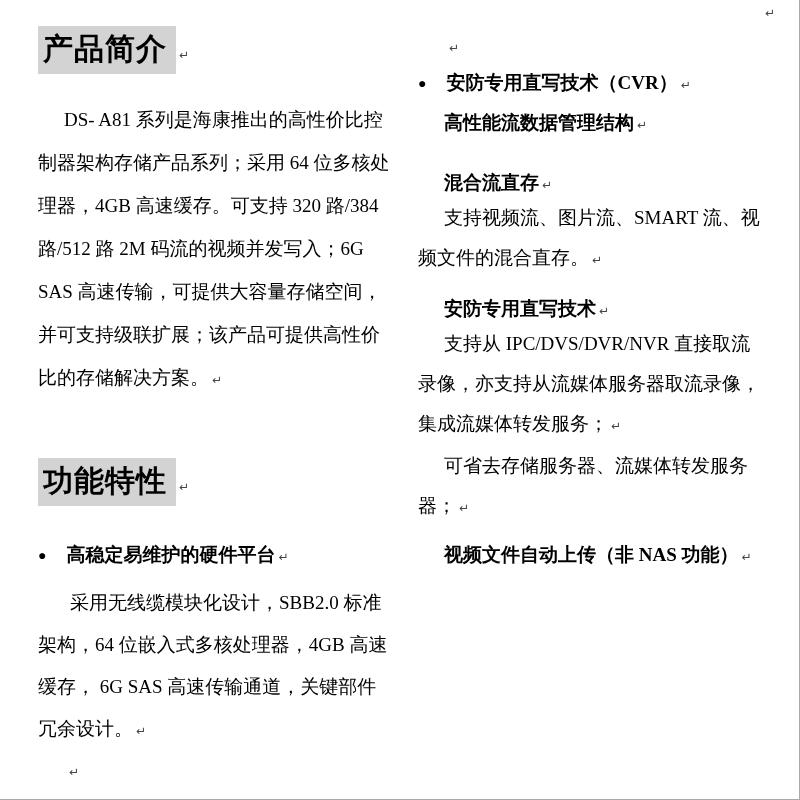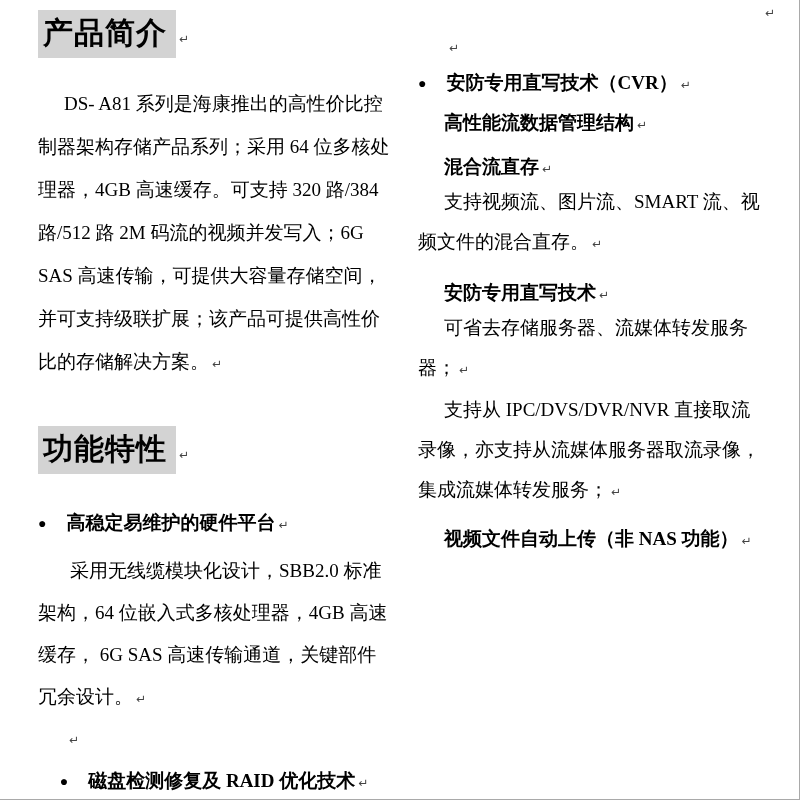--- a/index.html
+++ b/index.html
@@ -12,41 +12,41 @@
   .col{position:absolute;top:0;}
   .col-left{left:38px;width:352px;}
   .col-right{left:418px;width:350px;}
 
   .h1row{white-space:nowrap;}
   .h1row.first{margin-top:10px;}
   .h1row.second{margin-top:40px;}
   .h1{
     display:inline-block;background:#d3d3d3;color:#000;
     font-size:30px;font-weight:700;line-height:1.2;
-    padding:5px 9px 7px 5px;letter-spacing:1px;
+    padding:5px 9px 7px 5px;letter-spacing:1px;margin-top:16px;
   }
 
   p.body{margin:0;font-size:19px;line-height:42px;text-indent:32px;}
   .col-left .lc-intro{margin-top:24px;text-indent:26px;line-height:43px;}
   .col-left .lc-p1{margin-top:12px;line-height:42px;}
 
   .col-right p.body{line-height:40px;text-indent:26px;}
   .rc-p1{margin-top:8px;}
   .rc-p2{margin-top:12px;}
   .rc-p3{margin-top:8px;}
 
   .bullet-row{margin:0;font-size:19px;font-weight:700;line-height:26px;white-space:nowrap;}
   .lc-b1{margin-top:36px;}
   .lc-b2{margin-top:16px;text-align:center;}
   .rc-b1{margin-top:10px;}
   .bullet{font-size:14px;margin-right:20px;font-weight:400;vertical-align:1px;}
 
   .sub{font-size:19px;font-weight:700;line-height:26px;margin:0 0 0 26px;white-space:nowrap;}
   .rc-s1{margin-top:12px;}
-  .rc-s2{margin-top:16px;}
+  .rc-s2{margin-top:32px;}
   .rc-s3{margin-top:16px;}
   .rc-s4{margin-top:14px;}
 
   .pilcrow{
     font-family:"DejaVu Sans",sans-serif;font-size:12px;color:#444;
     margin-left:3px;font-weight:400;text-indent:0;display:inline-block;
   }
   .blank{margin:0;padding-left:28px;height:26px;line-height:26px;}
   .lc-blank1{margin-top:6px;}
   .rc-blank-top{margin-top:34px;}
@@ -104,21 +104,21 @@
 
     <div class="sub rc-s1"><span>高性能流数据管理结构</span><span class="pilcrow">↵</span></div>
 
 
     <div class="sub rc-s2"><span>混合流直存</span><span class="pilcrow">↵</span></div>
 
     <p class="body rc-p2"><span>支持视频流、图片流、SMART 流、视频文件的混合直存。</span><span class="pilcrow">↵</span></p>
 
     <div class="sub rc-s3"><span>安防专用直写技术</span><span class="pilcrow">↵</span></div>
 
+    <p class="body rc-p3"><span>支持从 IPC/DVS/DVR/NVR 直接取流录像，亦支持从流媒体服务器取流录像，集成流媒体转发服务；</span><span class="pilcrow">↵</span></p>
+
     <p class="body"><span>可省去存储服务器、流媒体转发服务器；</span><span class="pilcrow">↵</span></p>
-
-    <p class="body rc-p3"><span>支持从 IPC/DVS/DVR/NVR 直接取流录像，亦支持从流媒体服务器取流录像，集成流媒体转发服务；</span><span class="pilcrow">↵</span></p>
 
 
     <div class="sub rc-s4"><span>视频文件自动上传（非 NAS 功能）</span><span class="pilcrow">↵</span></div>
 
   </div>
 </div>
 
 </body></html>

